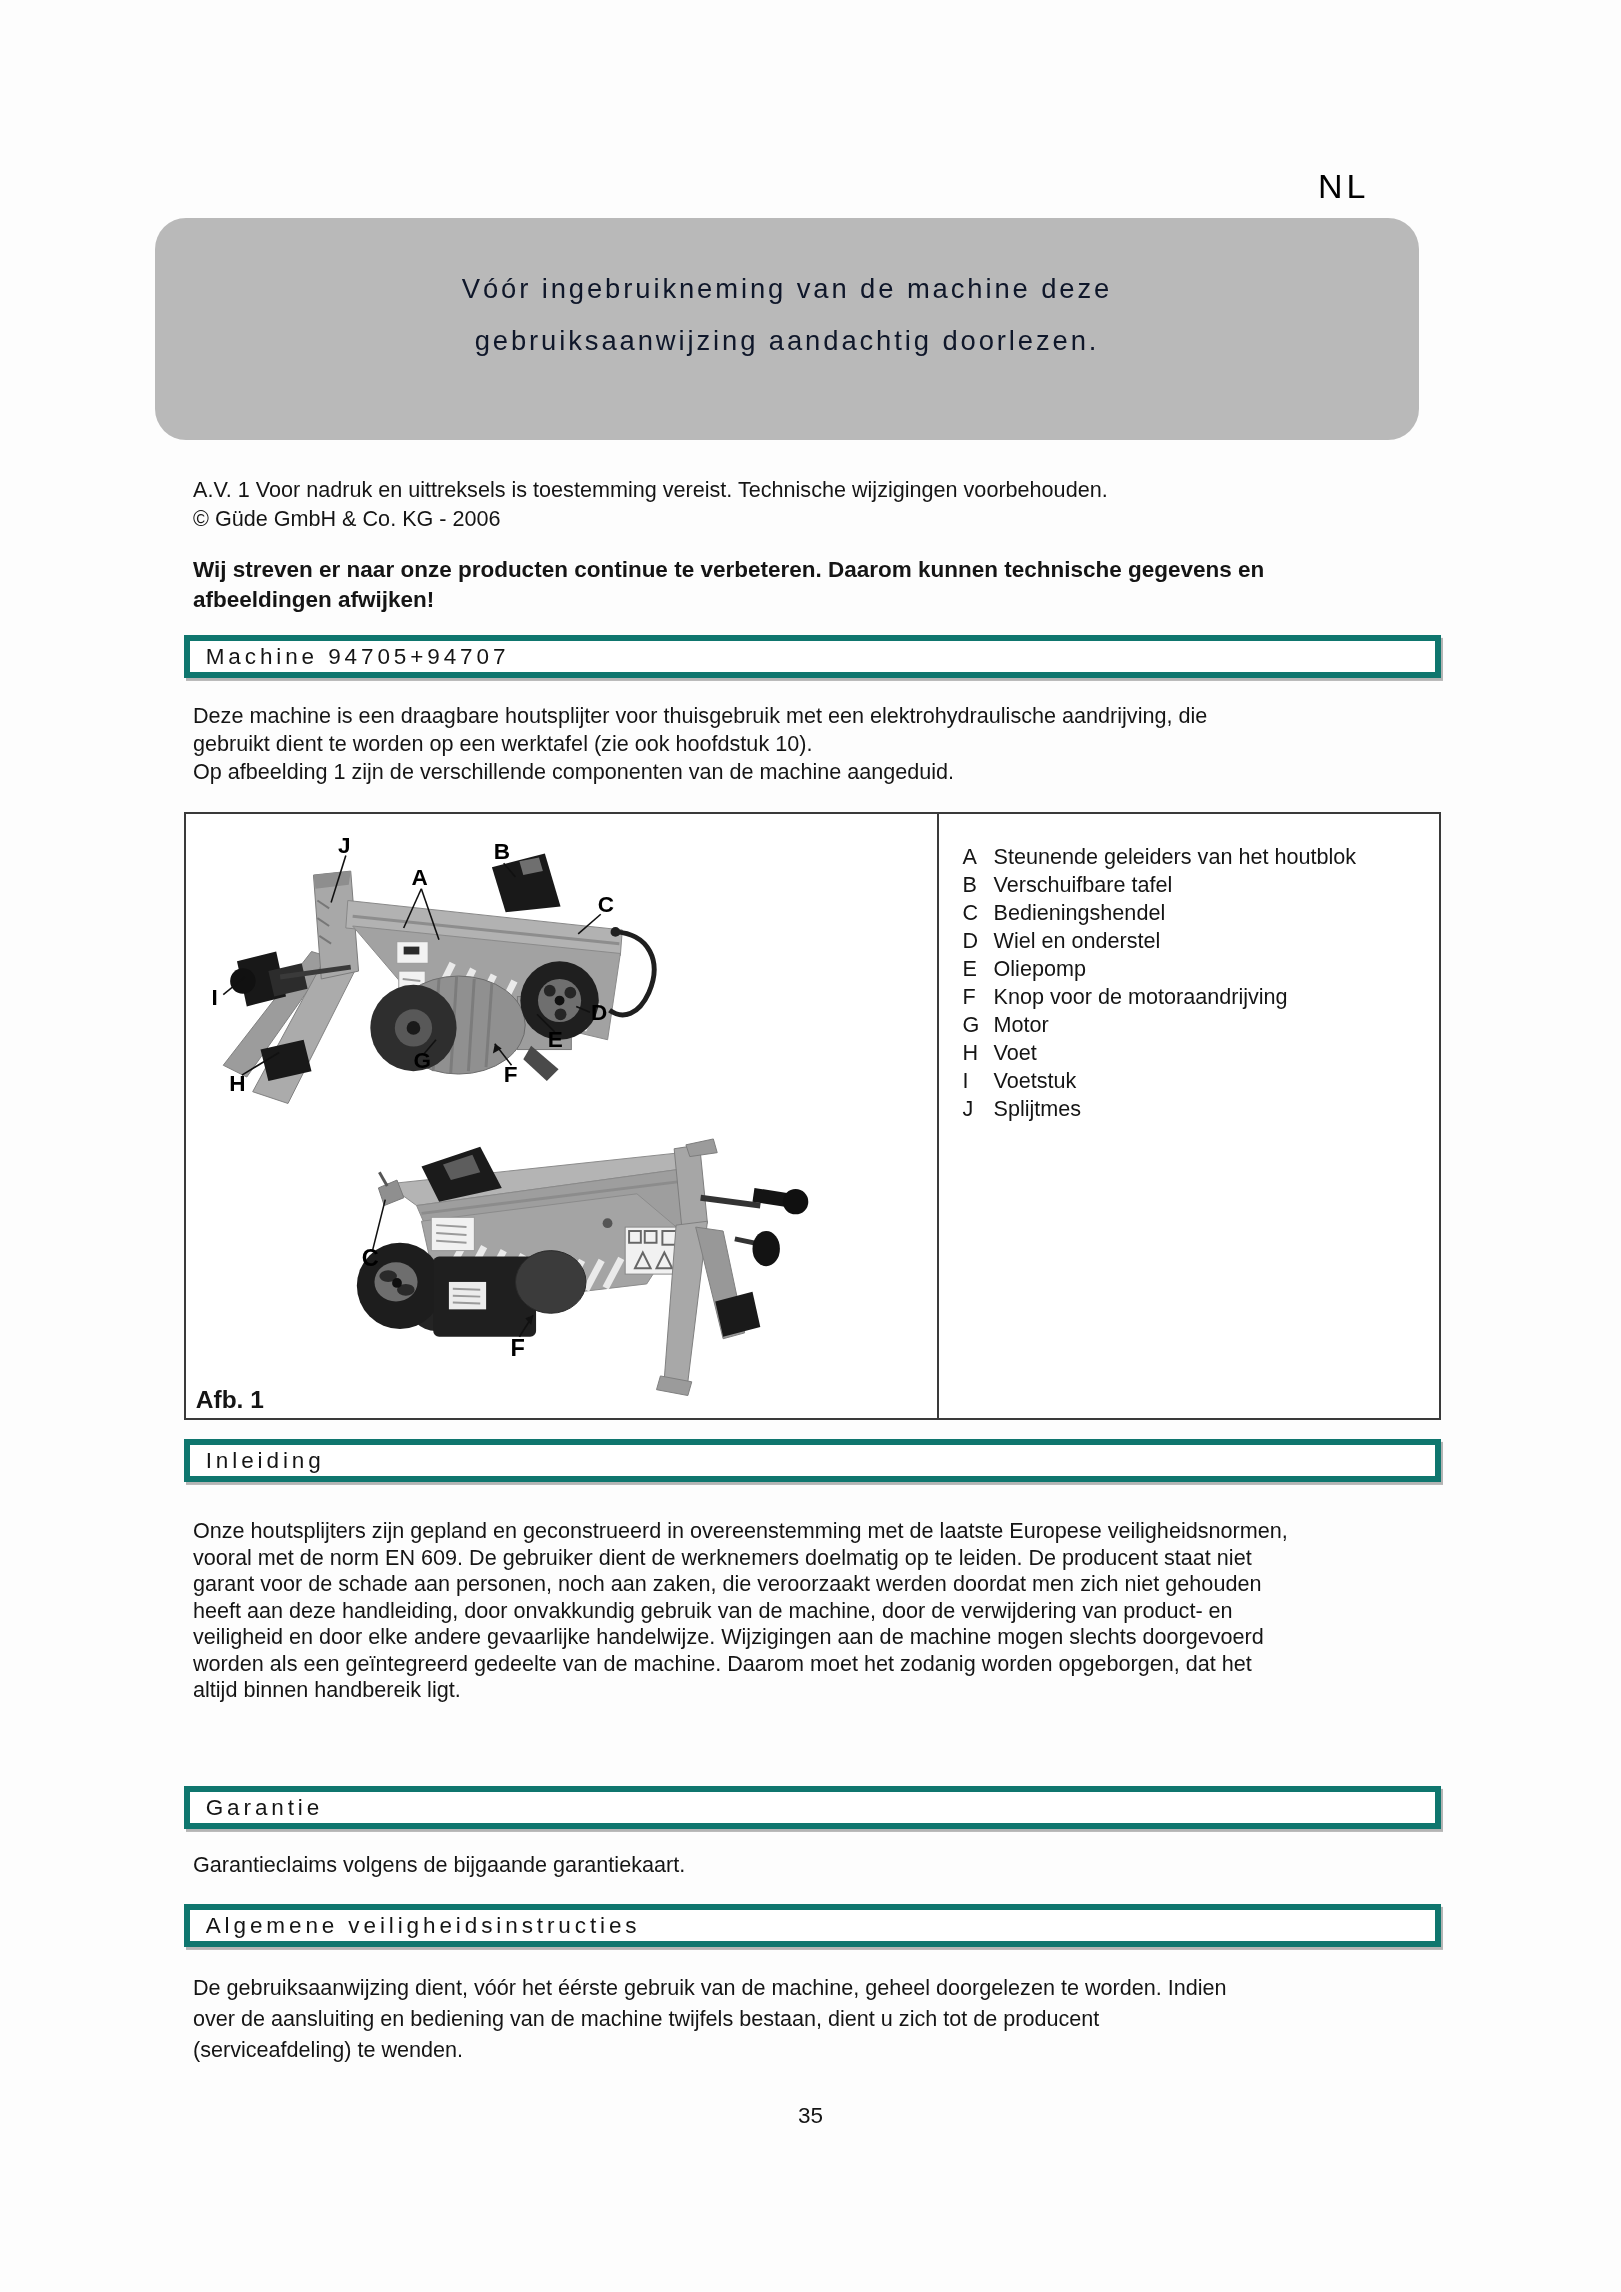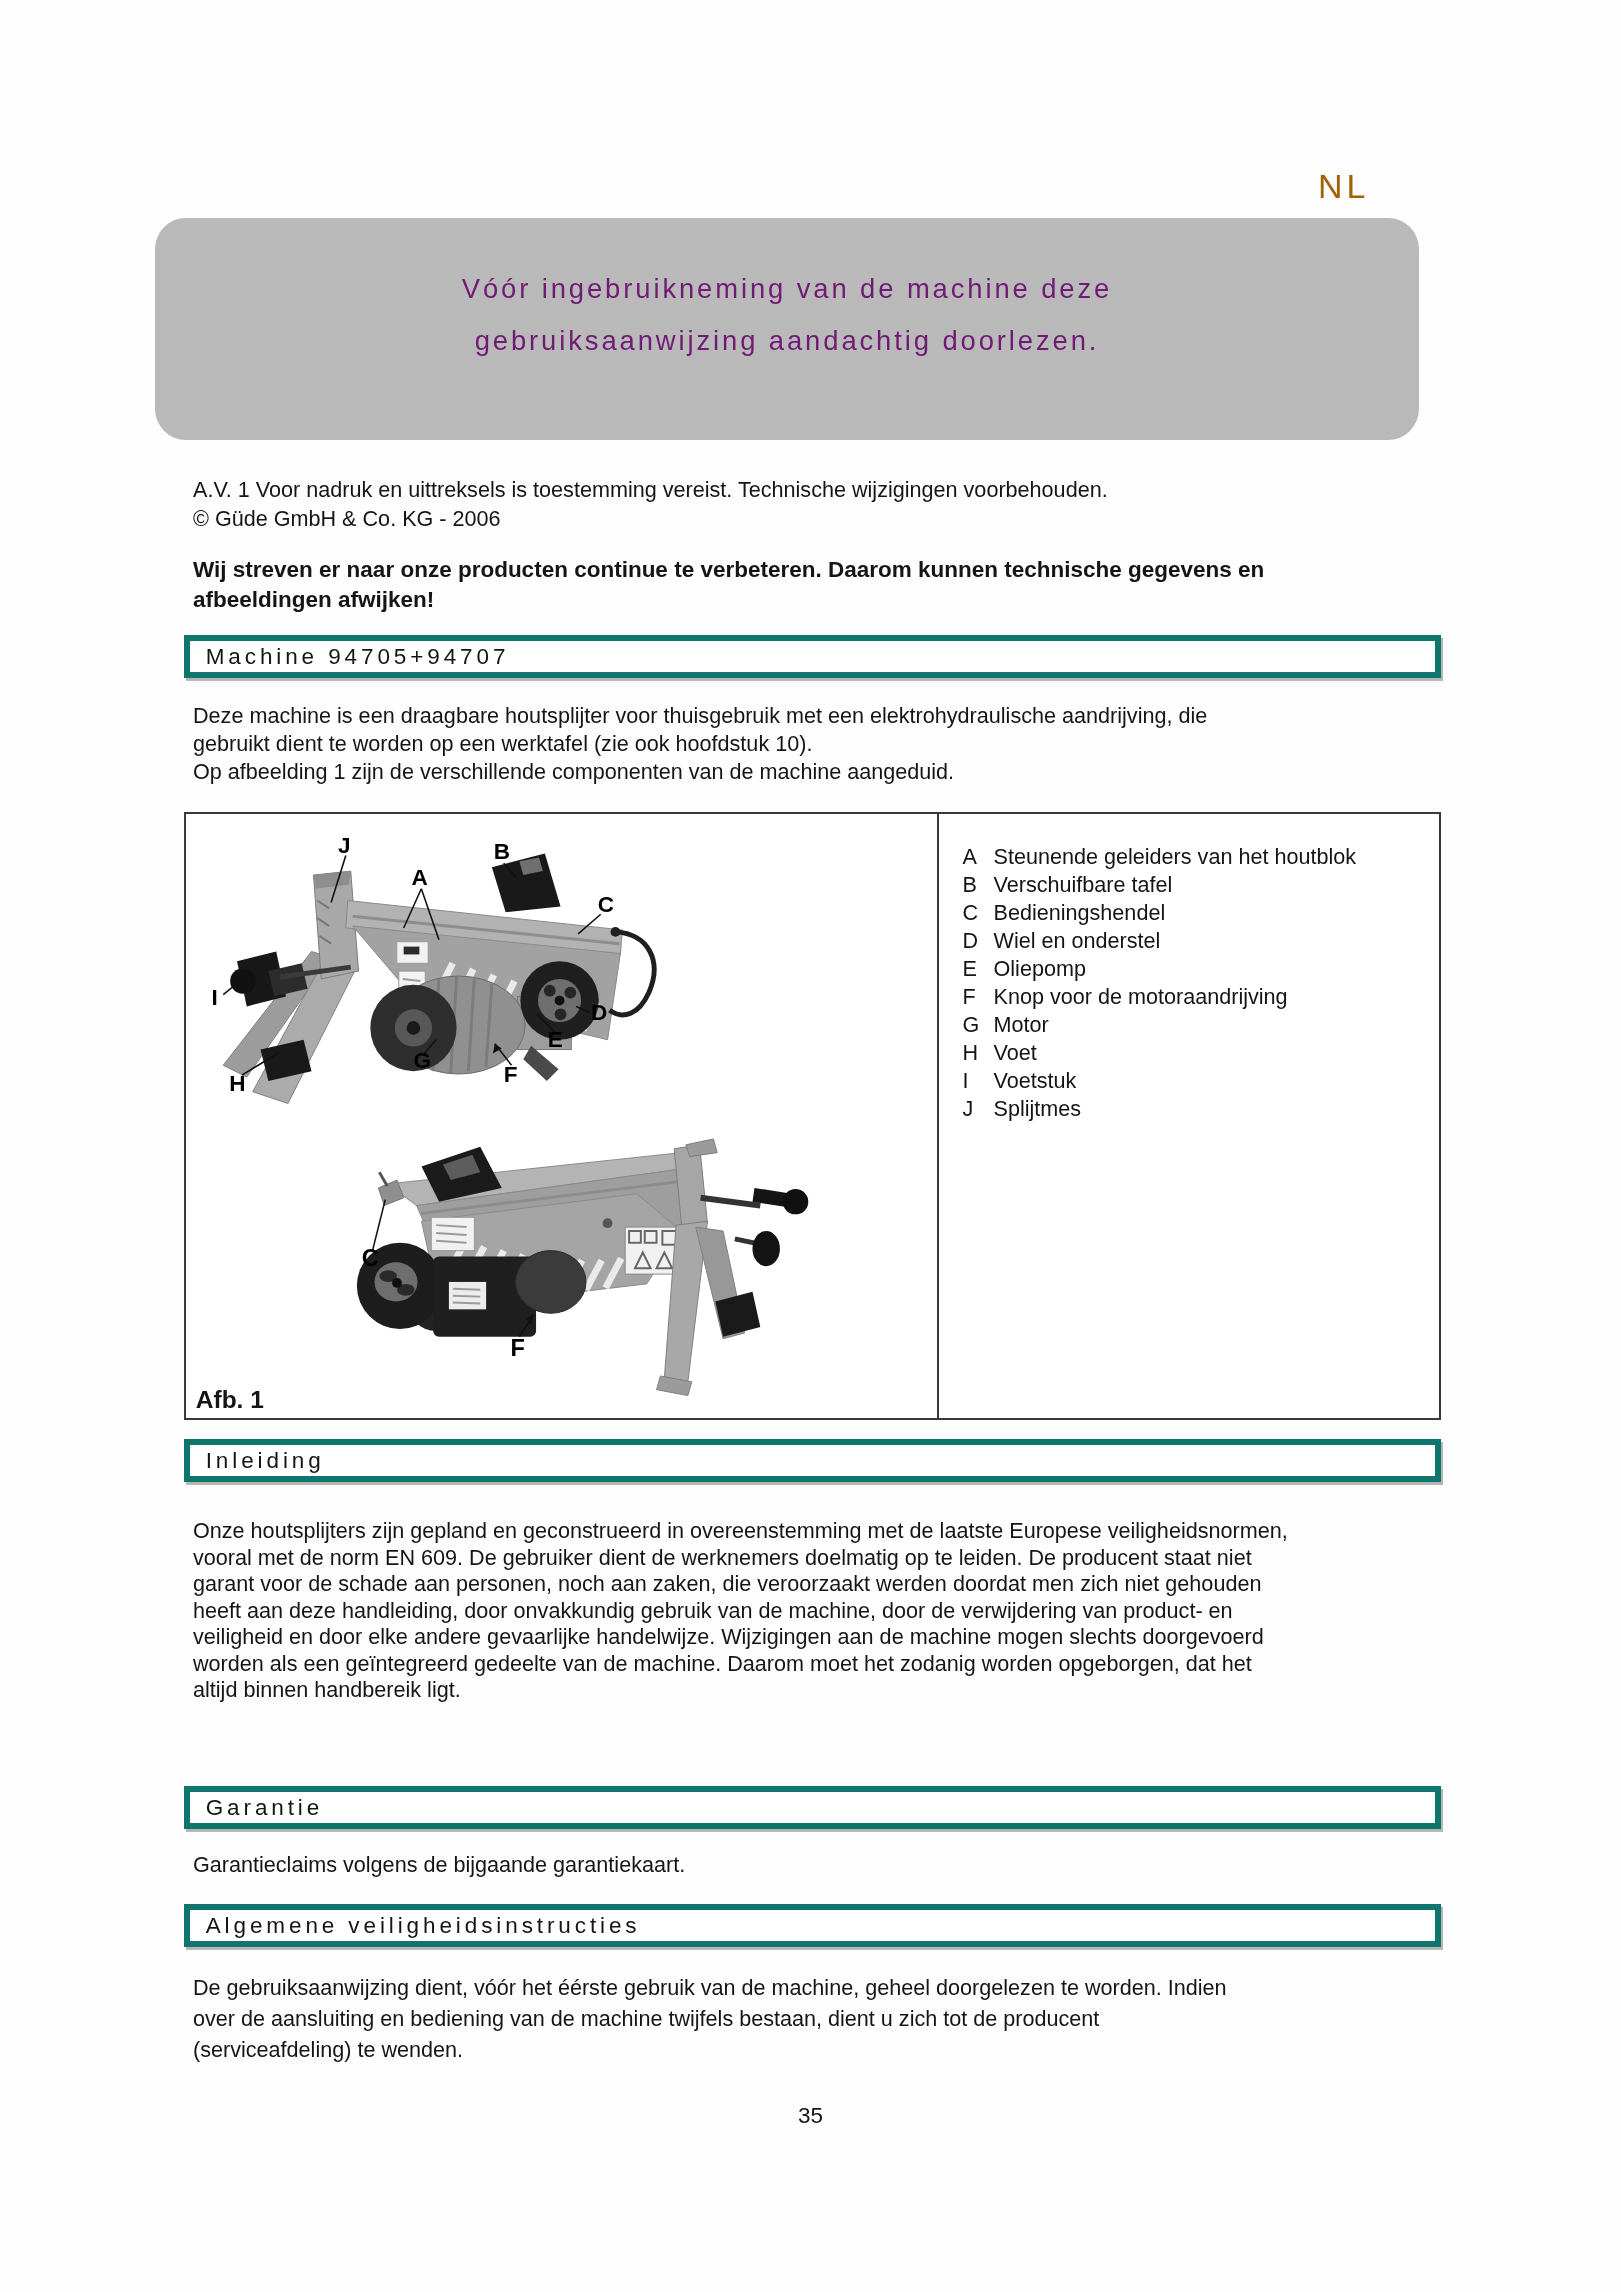--- a/index.html
+++ b/index.html
@@ -1,23 +1,23 @@
 <!DOCTYPE html>
 <html><head>
 <meta charset="utf-8">
 <style>
   html,body{margin:0;padding:0;background:#d9d9d9;}
   .page{position:relative;width:1621px;height:2293px;background:#fdfdfd;
         font-family:"Liberation Sans",sans-serif;color:#151515;overflow:hidden;}
   .abs{position:absolute;}
-  .nl-badge{left:1318px;top:167px;font-size:34px;letter-spacing:3.9px;color:#a16207;}
+  .nl-badge{left:1318px;top:167px;font-size:34px;letter-spacing:3.9px;color:#000000;}
   .notice-box{left:155px;top:218px;width:1264px;height:222px;background:#b9b9b9;
         border-radius:31px;display:flex;flex-direction:column;align-items:center;
         justify-content:center;padding-bottom:29px;box-sizing:border-box;
-        font-size:27.4px;letter-spacing:2.9px;line-height:52px;color:#701a75;}
+        font-size:27.4px;letter-spacing:2.9px;line-height:52px;color:#0f172a;}
   .imprint{left:193px;top:463px;font-size:21.6px;line-height:29px;margin-top:12px;}
   .bold-note{left:193px;top:555px;font-size:22.5px;font-weight:bold;line-height:30px;}
   .sec-hdr{left:184px;width:1257px;height:43px;border:6px solid #0f766e;background:#fff;
         box-sizing:border-box;display:flex;align-items:center;padding-left:15.7px;
         font-size:22.5px;letter-spacing:3.9px;box-shadow:2px 2.9px 0 rgba(120,120,120,.55);}
   .body-text{font-size:21.6px;}
   .machine-para{left:193px;top:702px;line-height:28px;}
   .figure-box{left:184px;top:812px;width:1257px;height:608px;border:2px solid #3a3a3a;
         box-sizing:border-box;display:flex;background:#fff;}
   .fig-left{position:relative;width:753px;border-right:2px solid #3a3a3a;box-sizing:border-box;}

